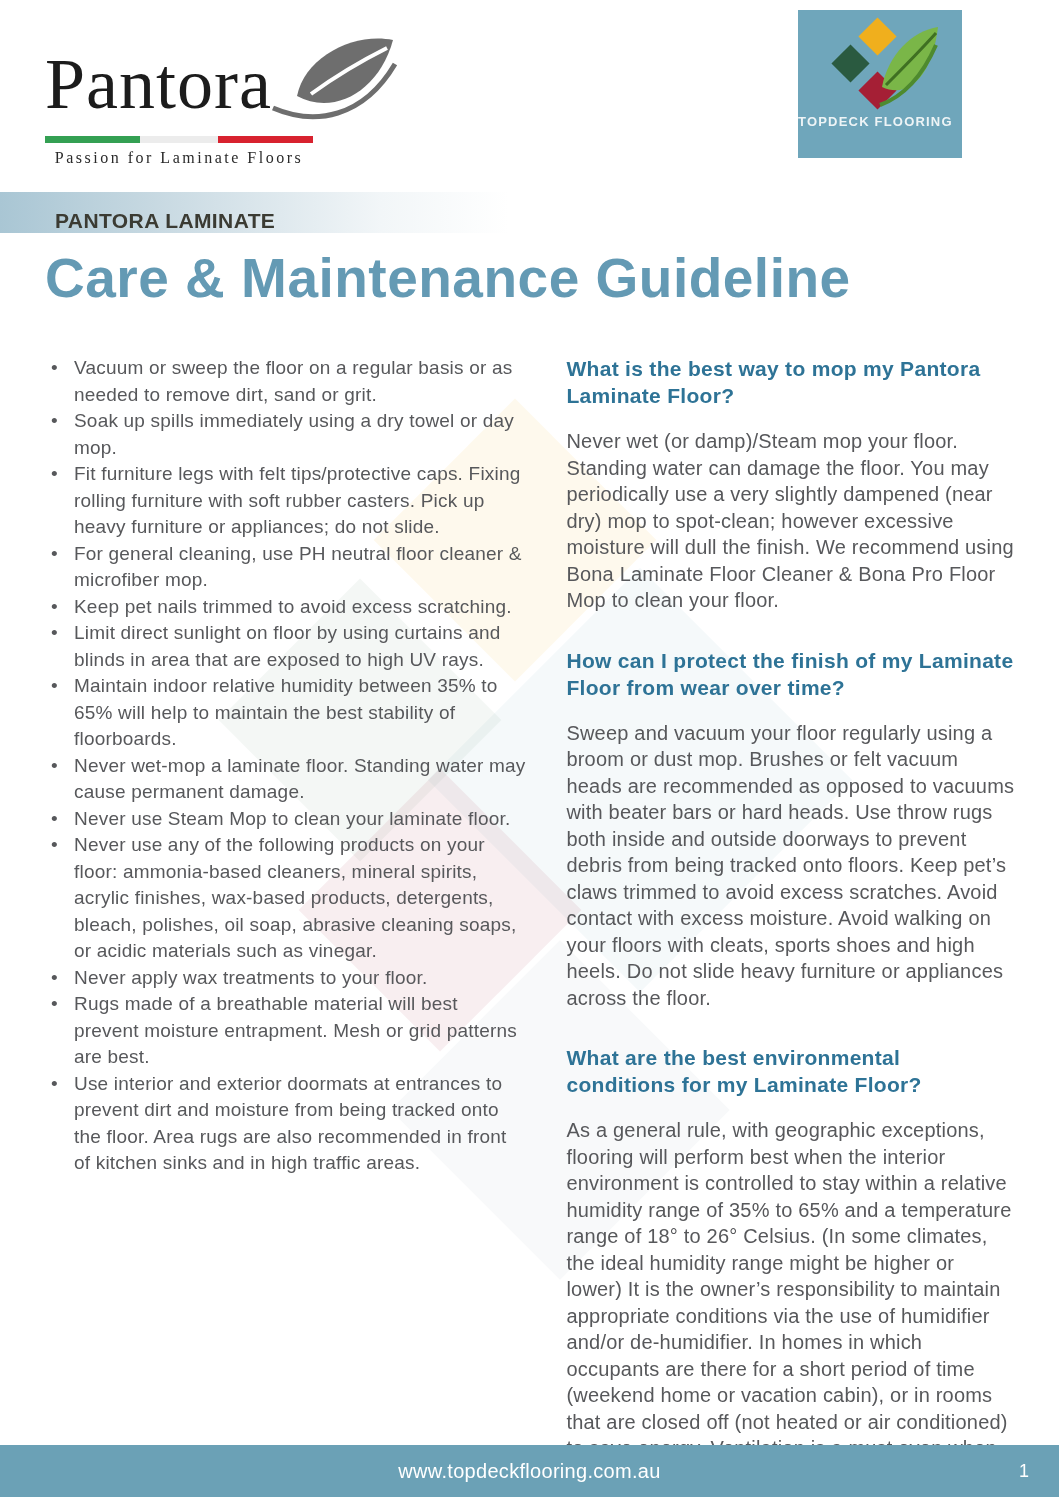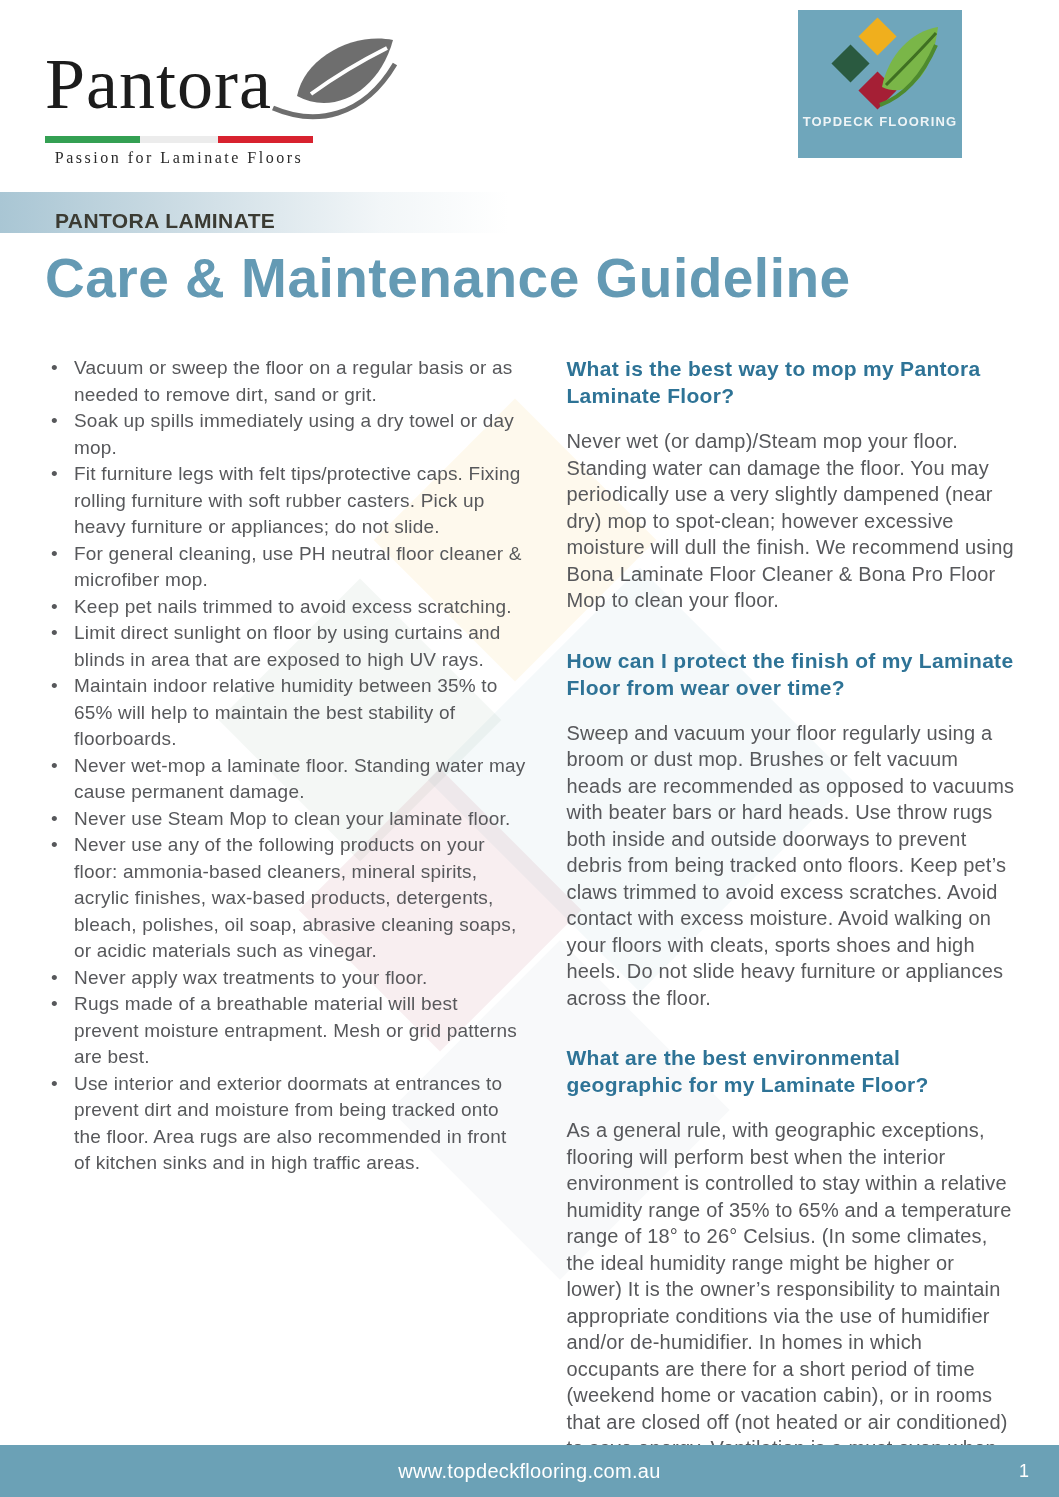--- a/index.html
+++ b/index.html
@@ -36,21 +36,21 @@
     position:absolute;left:798px;top:10px;width:164px;height:148px;
     background:#6fa6bb;
   }
   .td-diamond{position:absolute;transform:rotate(45deg);}
   .td-yellow{left:66px;top:13px;width:27px;height:27px;background:#f0af1d;}
   .td-green{left:39px;top:40px;width:27px;height:27px;background:#2a5a40;}
   .td-red{left:66px;top:67px;width:27px;height:27px;background:#a51f35;}
   .td-leaf{position:absolute;left:80px;top:15px;width:66px;height:84px;}
   .topdeck-label{
     position:absolute;left:0;top:104px;width:100%;
-    text-align:center;color:#eef4f6;font-size:13px;font-weight:700;
+    text-align:left;color:#eef4f6;font-size:13px;font-weight:700;
     letter-spacing:1.2px;
   }
 
   
   .banner{
     position:absolute;left:0;top:192px;width:100%;height:41px;
     background:linear-gradient(to right,#a9c6d4 0%,#c6d8e1 14%,#f2f6f8 36%,#ffffff 48%,#ffffff 100%);
     display:flex;align-items:flex-end;
   }
   .banner span{
@@ -181,21 +181,21 @@
       <div>
           <div class="qa-section">
             <h3>What is the best way to mop my Pantora Laminate Floor?</h3>
             <p>Never wet (or damp)/Steam mop your floor. Standing water can damage the floor. You may periodically use a very slightly dampened (near dry) mop to spot-clean; however excessive moisture will dull the finish. We recommend using Bona Laminate Floor Cleaner &amp; Bona Pro Floor Mop to clean your floor.</p>
           </div>
           <div class="qa-section">
             <h3>How can I protect the finish of my Laminate Floor from wear over time?</h3>
             <p>Sweep and vacuum your floor regularly using a broom or dust mop. Brushes or felt vacuum heads are recommended as opposed to vacuums with beater bars or hard heads. Use throw rugs both inside and outside doorways to prevent debris from being tracked onto floors. Keep pet’s claws trimmed to avoid excess scratches. Avoid contact with excess moisture. Avoid walking on your floors with cleats, sports shoes and high heels. Do not slide heavy furniture or appliances across the floor.</p>
           </div>
           <div class="qa-section">
-            <h3>What are the best environmental geographic for my Laminate Floor?</h3>
+            <h3>What are the best environmental conditions for my Laminate Floor?</h3>
             <p>As a general rule, with geographic exceptions, flooring will perform best when the interior environment is controlled to stay within a relative humidity range of 35% to 65% and a temperature range of 18° to 26° Celsius. (In some climates, the ideal humidity range might be higher or lower) It is the owner’s responsibility to maintain appropriate conditions via the use of humidifier and/or de-humidifier. In homes in which occupants are there for a short period of time (weekend home or vacation cabin), or in rooms that are closed off (not heated or air conditioned) to save energy, Ventilation is a must even when the home is not occupied.</p>
           </div>
         </div>
     </section>
   </main>
 
   <footer class="footer">
     <span class="footer-url">www.topdeckflooring.com.au</span>
     <span class="footer-page">1</span>
   </footer>

